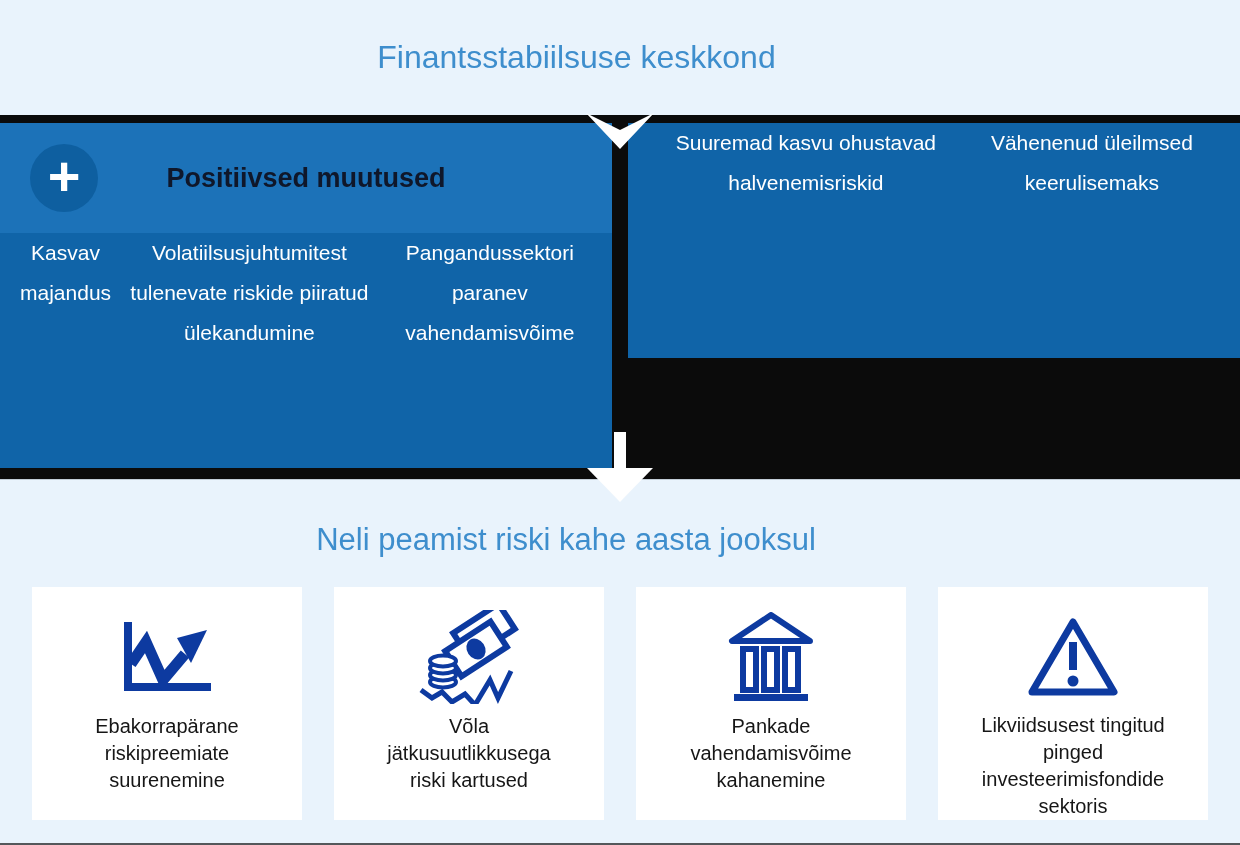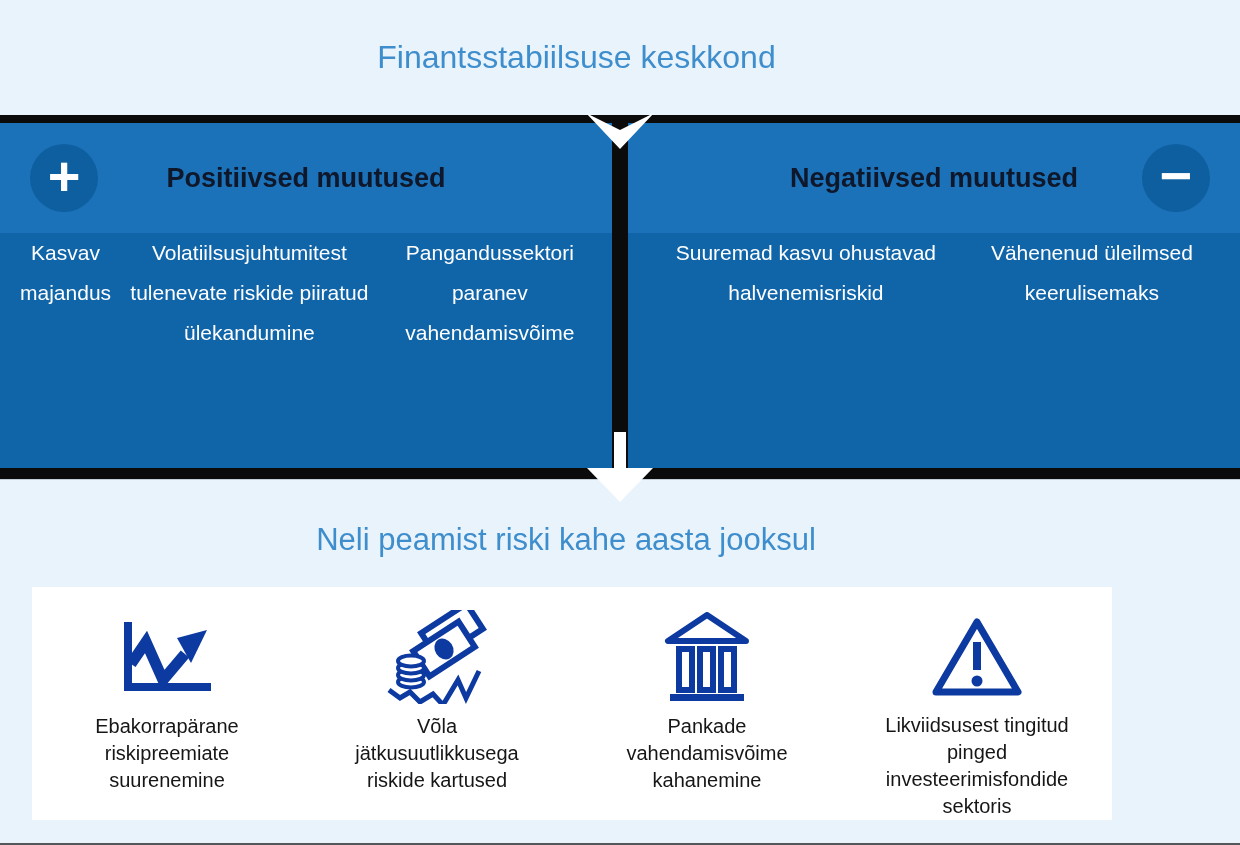--- a/index.html
+++ b/index.html
@@ -42,21 +42,21 @@
   }
   .panel-body p { margin:0; color:#ffffff; font-size:21px; line-height:40px; text-align:center; font-weight:400; }
   
   .chevron-top  { position:absolute; left:586px; top:113px; z-index:5; }
   .arrow-bottom { position:absolute; left:586px; top:432px; z-index:5; }
   
   .bottom { position:absolute; top:480px; left:0; width:1132px; height:365px; }
   .subtitle {
     margin:42px 0 0 0; text-align:center; color:#3e8ecd; font-size:31px; font-weight:400;
   }
-  .cards { position:absolute; top:107px; left:32px; display:flex; }
+  .cards { position:absolute; top:107px; left:32px; display:flex; gap:32px; }
   .card {
     width:270px; height:233px; background:#ffffff;
     display:flex; flex-direction:column; align-items:center;
   }
   .card-icon { height:96px; margin-top:22px; display:flex; align-items:center; justify-content:center; }
   .card-label {
     margin-top:8px; width:184px; text-align:center;
     color:#161616; font-size:20px; line-height:27px; font-weight:400;
   }
 </style>
@@ -83,24 +83,20 @@
       <div class="panel-body">
         <p>Kasvav majandus</p>
         <p>Volatiilsusjuhtumitest tulenevate riskide piiratud ülekandumine</p>
         <p>Pangandussektori paranev vahendamisvõime</p>
       </div>
     </section>
 
     <div class="panel-gap"></div>
 
     <section class="panel">
-      <div class="panel-header">
-        <h2>Negatiivsed muutused</h2>
-        <div class="sign-circle sign-right">−</div>
-      </div>
       <div class="panel-body">
         <p>Suuremad kasvu ohustavad halvenemisriskid</p>
         <p>Vähenenud üleilmsed keerulisemaks</p>
       </div>
     </section>
 
   </div>
 
   <div class="bar-bottom"></div>
 
@@ -138,21 +134,21 @@
             <ellipse cx="57" cy="39" rx="9" ry="11" fill="#0d3aa0" transform="rotate(-33 57 39)"></ellipse>
             <g fill="#ffffff" stroke="#0d3aa0" stroke-width="4">
               <ellipse cx="24" cy="72" rx="13" ry="5.5"></ellipse>
               <ellipse cx="24" cy="65" rx="13" ry="5.5"></ellipse>
               <ellipse cx="24" cy="58" rx="13" ry="5.5"></ellipse>
               <ellipse cx="24" cy="51" rx="13" ry="5.5"></ellipse>
             </g>
             <path d="M2 80 l11 8 10 -6 10 10 13 -8 10 11 15 -25 8 18 13 -27" fill="none" stroke="#0d3aa0" stroke-width="5"></path>
           </svg>
         </div>
-        <div class="card-label">Võla jätkusuutlikkusega riskide kartused</div>
+        <div class="card-label">Võla jätkusuutlikkusega riski kartused</div>
       </div>
 
       <div class="card">
         <div class="card-icon">
           <svg width="88" height="90" viewBox="0 0 88 90">
             <path d="M44 3 L5 29 H83 Z" fill="#ffffff" stroke="#0d3aa0" stroke-width="6" stroke-linejoin="round"></path>
             <g fill="none" stroke="#0d3aa0" stroke-width="6">
               <rect x="16" y="37" width="13" height="41"></rect>
               <rect x="37" y="37" width="13" height="41"></rect>
               <rect x="58" y="37" width="13" height="41"></rect>

